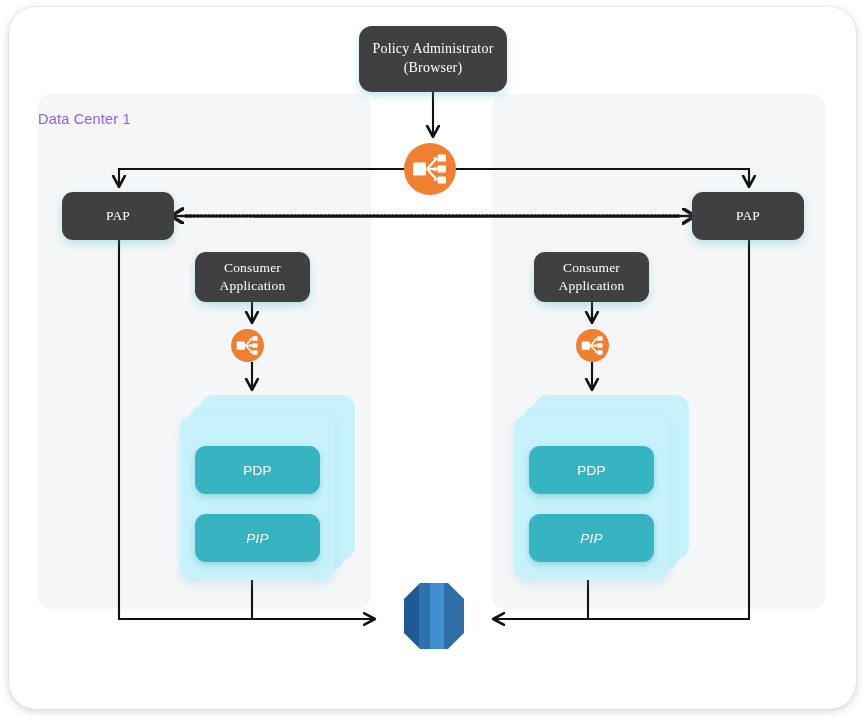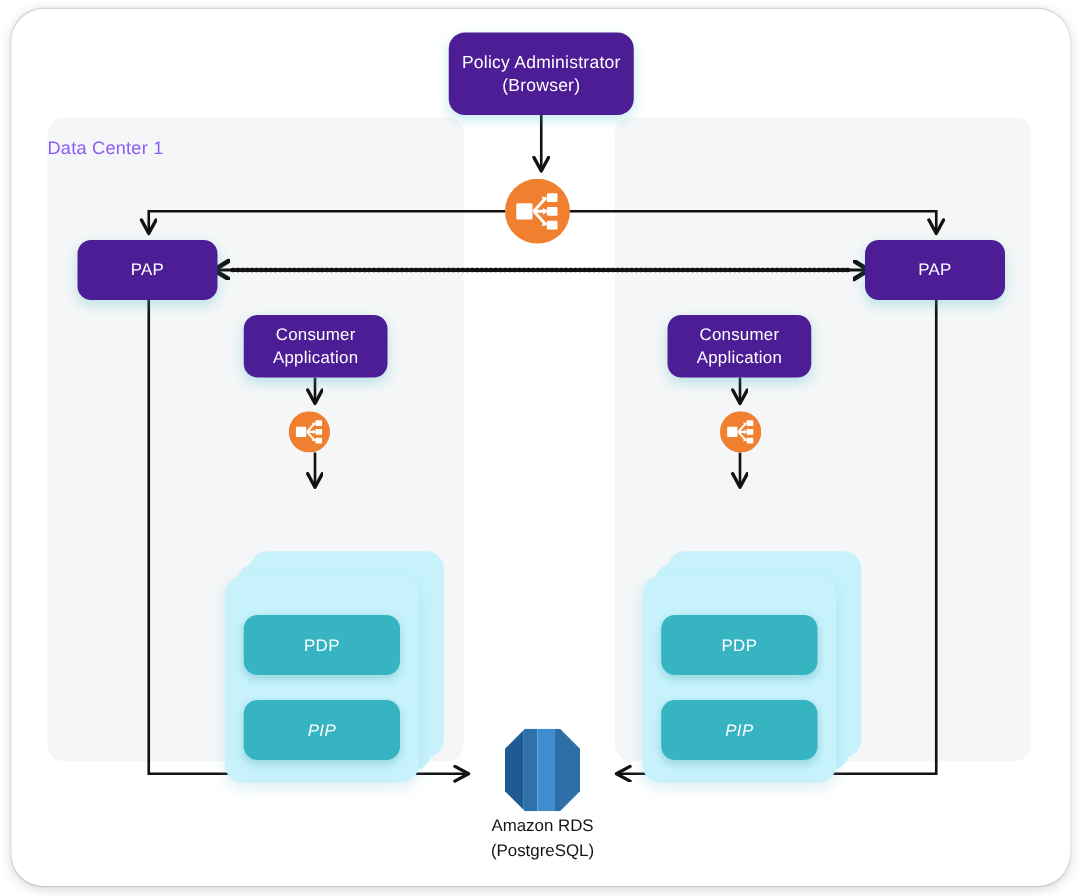--- a/index.html
+++ b/index.html
@@ -46,45 +46,46 @@
     font-size: 14.5px;
     color: #8b5cf6;
     letter-spacing: .2px;
   }
   .dc-title.left  { left: 38px; }
   .dc-title.right { left: 492px; }
 
   
   .teal-box {
     position: absolute;
-    background: #4c1d95;
+    background: #404040;
     border-radius: 11px;
     color: #ffffff;
     display: flex;
     align-items: center;
     justify-content: center;
     text-align: center;
     font-size: 13.5px;
     line-height: 1.35;
     box-shadow: 0 4px 9px rgba(58,182,196,.30);
     letter-spacing: .2px;
+    font-family: Liberation Serif, serif;
   }
 
   .box-policy-admin {
     left: 359px; top: 26px; width: 148px; height: 66px;
     border-radius: 13px;
     font-size: 14px;
   }
   .box-pap-left   { left: 62px;  top: 192px; width: 112px; height: 48px; }
   .box-pap-right  { left: 692px; top: 192px; width: 112px; height: 48px; }
   .box-consumer-left  { left: 195px; top: 252px; width: 115px; height: 50px; }
   .box-consumer-right { left: 534px; top: 252px; width: 115px; height: 50px; }
 
   
-  .stack { position: absolute; width: 166px; height: 185px; margin-top: 46px; }
+  .stack { position: absolute; width: 166px; height: 185px; }
   .stack.left  { left: 180px; top: 395px; }
   .stack.right { left: 514px; top: 395px; }
 
   .stack-card {
     position: absolute;
     background: #c7f2fb;
     border-radius: 14px;
     width: 155px;
     height: 165px;
   }
@@ -296,18 +297,14 @@
       </clipPath>
       <g clip-path="url(#octo)">
         <rect x="0" y="0" width="17" height="70" fill="#1f5b92"></rect>
         <rect x="17" y="0" width="11" height="70" fill="#2f71ad"></rect>
         <rect x="28" y="0" width="14" height="70" fill="#3f8ed0"></rect>
         <rect x="42" y="0" width="22" height="70" fill="#2e6fa8"></rect>
       </g>
     </svg>
   </div>
 
-  <div class="rds-caption">
-    <span>Amazon RDS</span>
-    <span>(PostgreSQL)</span>
-  </div>
 
 </div>
 
 </body></html>

